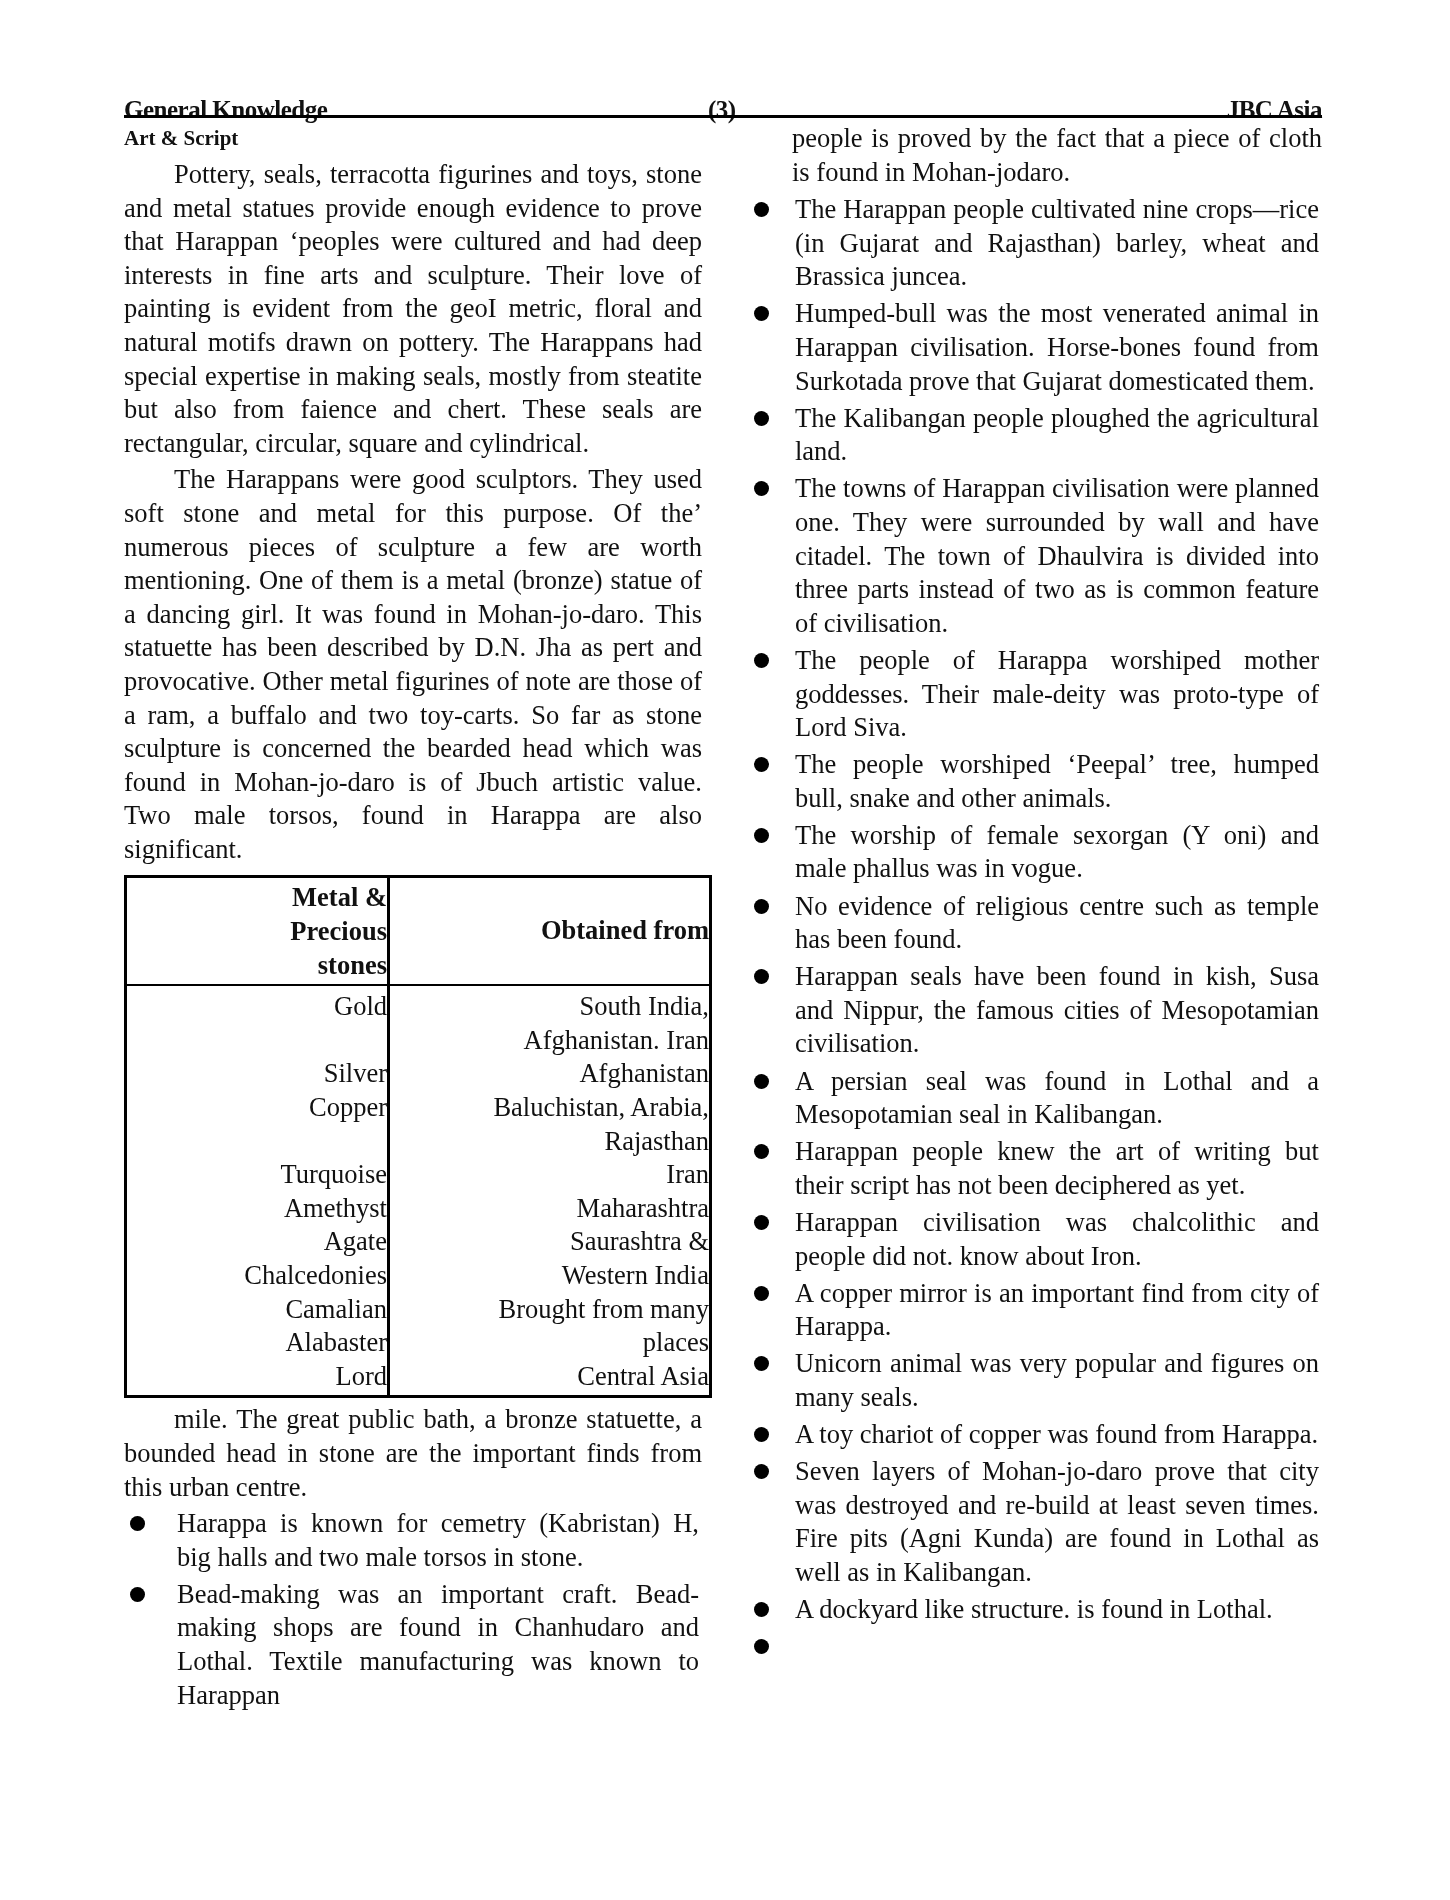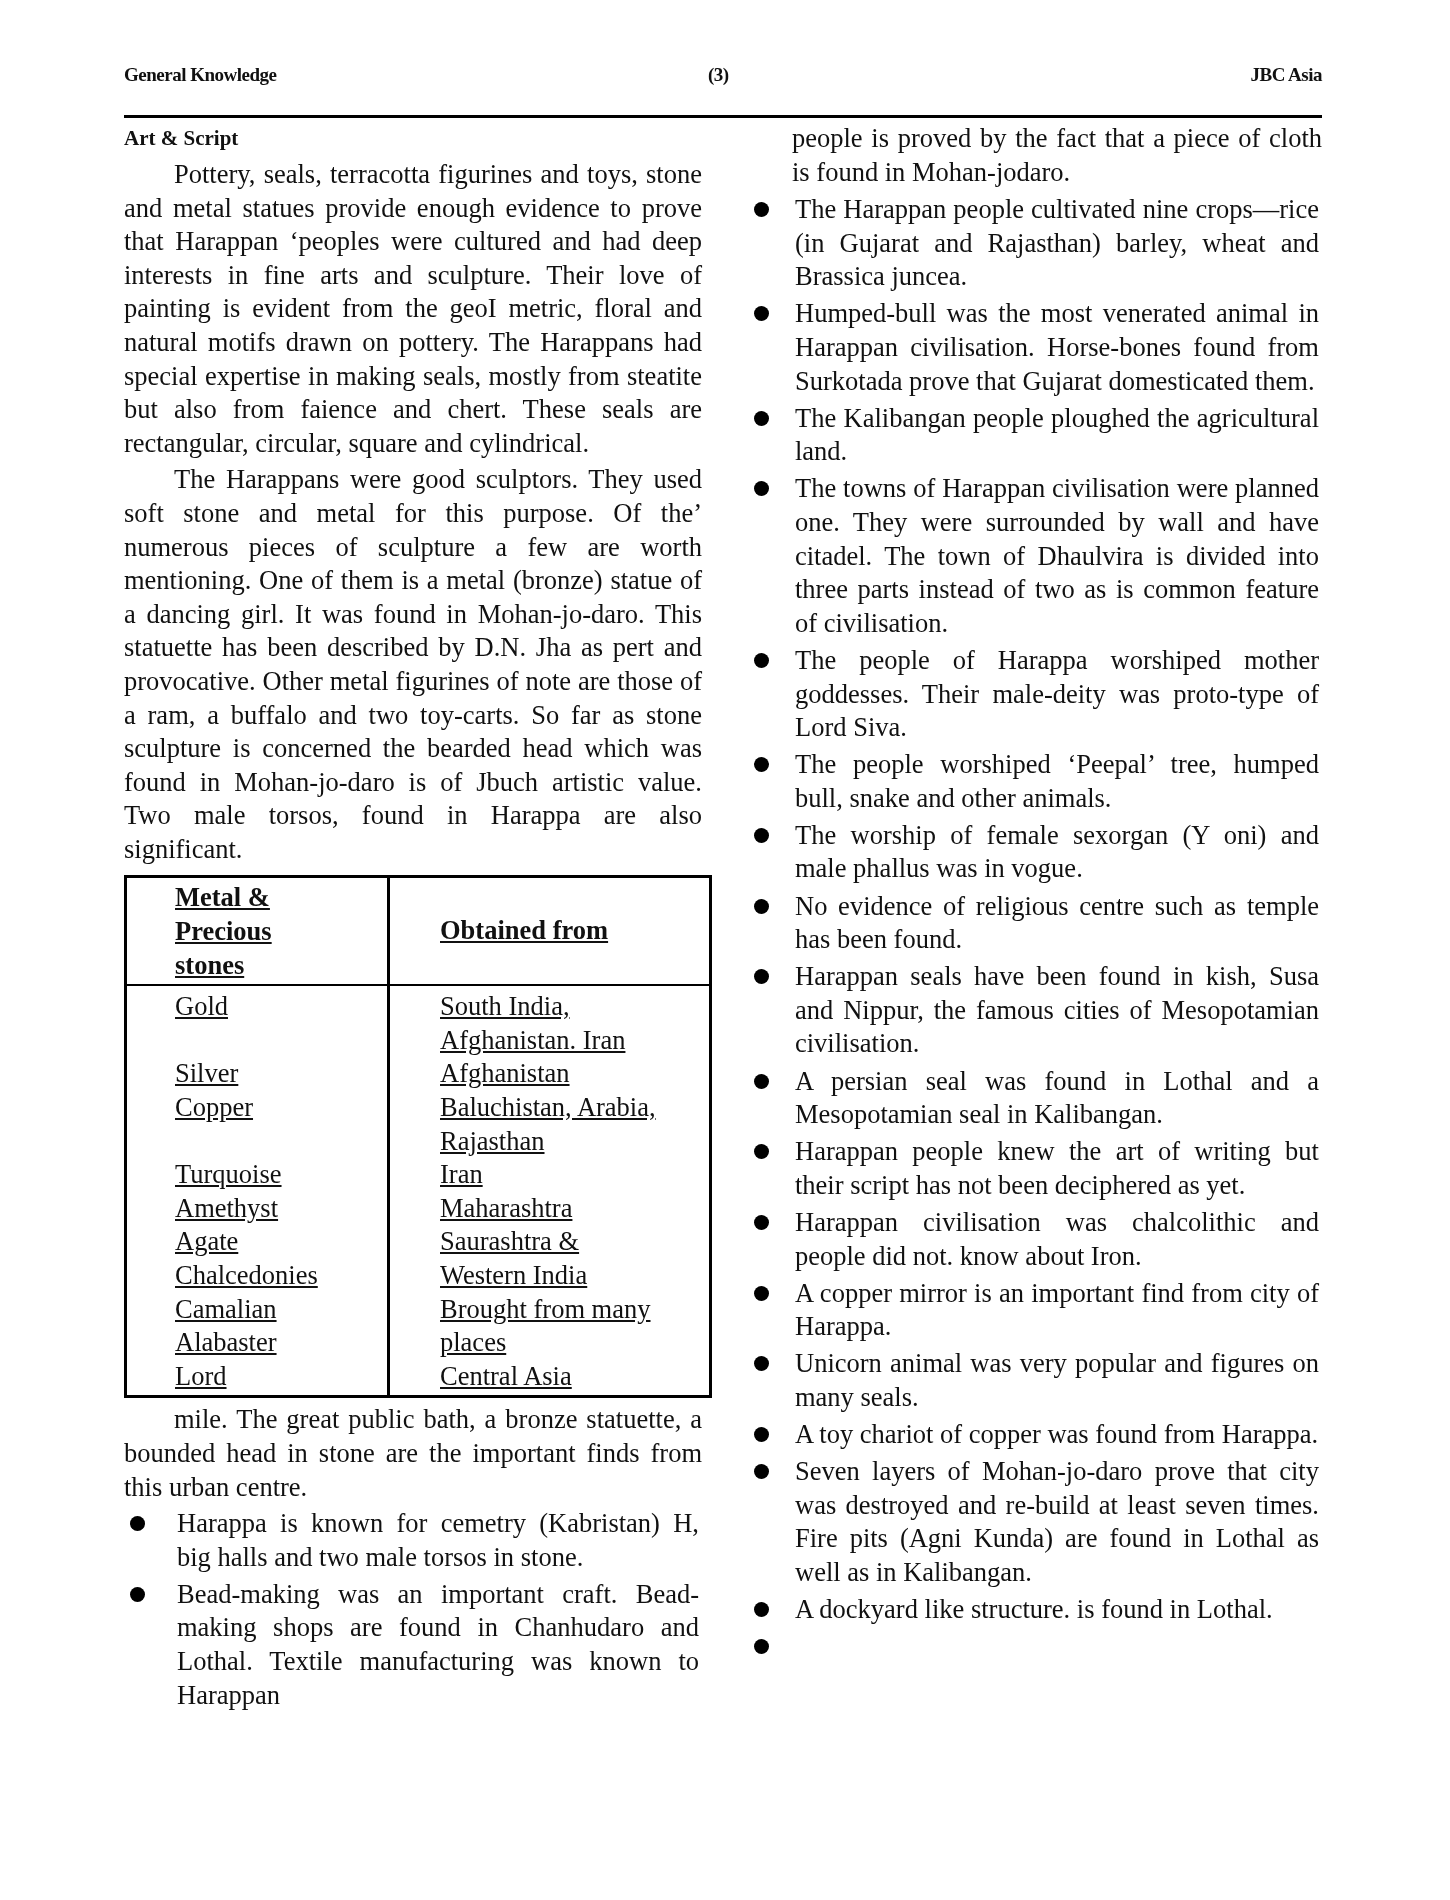--- a/index.html
+++ b/index.html
@@ -1,34 +1,34 @@
 <!DOCTYPE html>
 <html><head>
 <meta charset="utf-8">
 <style>
   html, body { margin: 0; padding: 0; background: #ffffff; }
   body { width: 1450px; height: 1900px; position: relative; overflow: hidden;
          font-family: "Liberation Serif", "DejaVu Serif", serif; color: #111; }
-  .hdr { position: absolute; top: 64px; font-weight: bold; font-size: 19px;
+  .hdr { position: absolute; top: 96px; font-weight: bold; font-size: 25px;
          letter-spacing: -0.5px; }
   #hdr-left { left: 124px; }
   #hdr-center { left: 708px; }
   #hdr-right { right: 128px; }
   #hdr-rule { position: absolute; left: 124px; width: 1198px; top: 115px; height: 3px; background: #000; }
 
   .col { position: absolute; font-size: 26.5px; line-height: 33.6px; }
   #left-col { left: 124px; width: 578px; top: 122px; }
   #right-col { left: 751px; width: 571px; top: 122px; }
 
   .section-title { font-weight: bold; font-size: 21px; margin: 0; height: 36px; }
   p.para { margin: 0 0 3px 0; text-align: justify; text-indent: 50px; }
 
   table.stones { border-collapse: collapse; width: 588px; margin: 9px 0 5px 0; font-size: 26.5px; line-height: 33.6px; }
   table.stones th, table.stones td { border-left: 3px solid #000; border-right: 3px solid #000;
-         vertical-align: top; text-align: left; padding: 0; text-decoration: underline; }
+         vertical-align: top; text-align: right; padding: 0; }
   table.stones thead th { border-top: 3px solid #000; border-bottom: 2px solid #000; font-weight: bold; }
   table.stones thead th.c1 { padding: 3px 0 2px 48px; width: 212px; }
   table.stones thead th.c2 { padding: 36px 0 0 50px; }
   table.stones tbody td.c1 { padding-left: 48px; }
   table.stones tbody td.c2 { padding-left: 50px; }
   table.stones tbody tr:first-child td { padding-top: 4px; margin-top: 15px; }
   table.stones tbody tr.last td { border-bottom: 3px solid #000; padding-bottom: 2px; }
   .cell-line { display: block; }
 
   ul.bullets { list-style: none; margin: 3px; padding: 0; }

